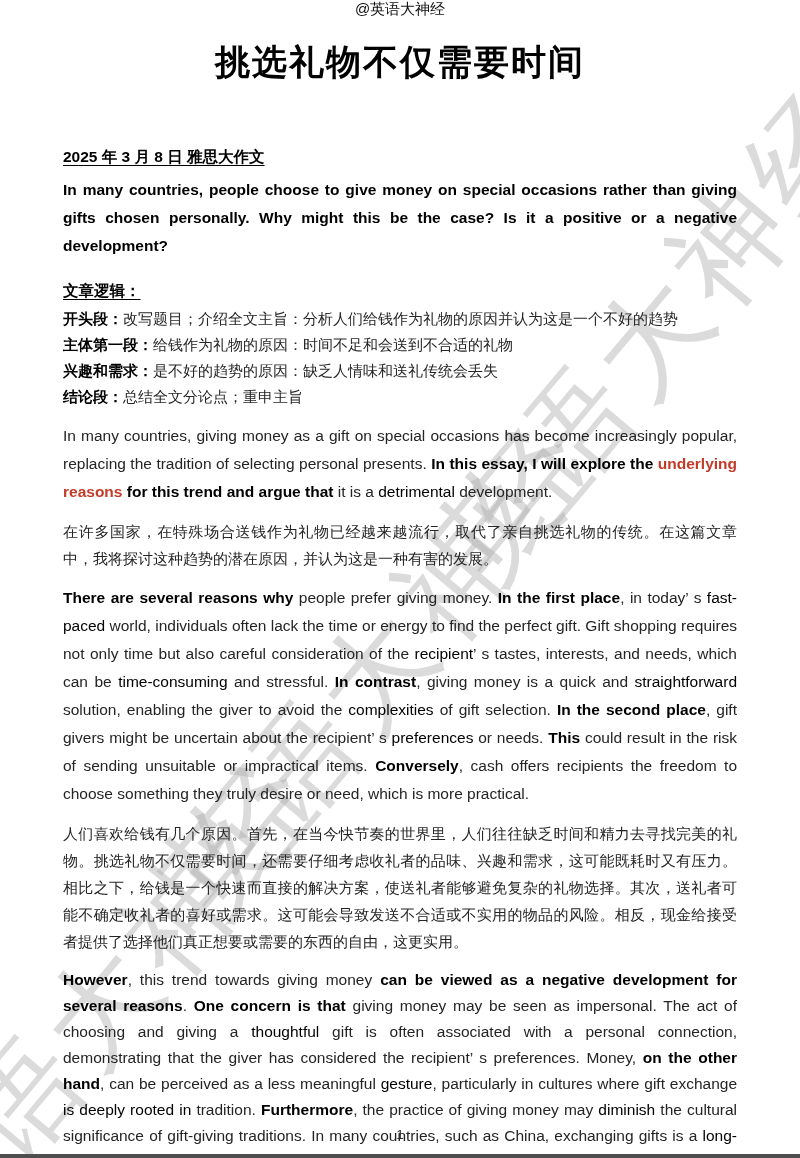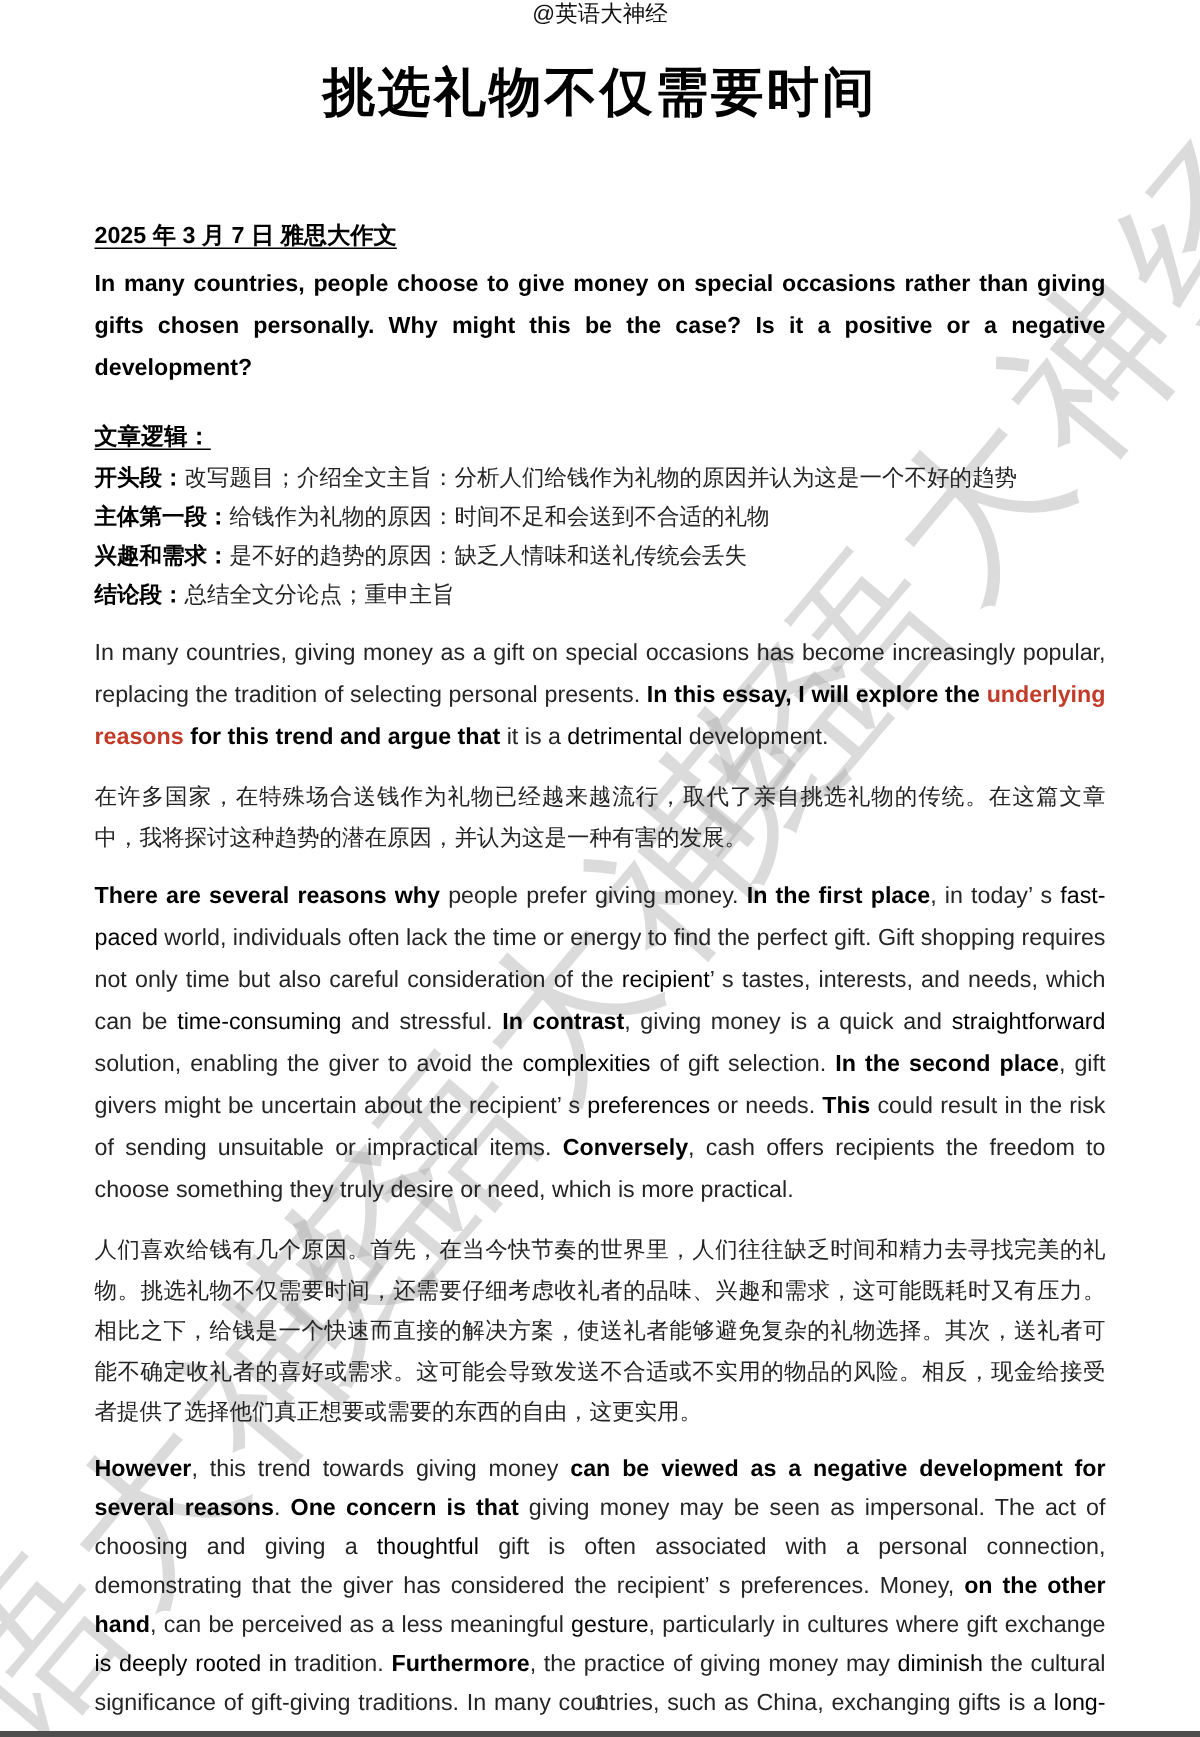--- a/index.html
+++ b/index.html
@@ -86,21 +86,21 @@
     <span class="wm wm2">英语大神经</span>
     <span class="wm wm3">英语大神经</span>
   </div>
 
   <div class="content">
 
     <div class="header-handle">@英语大神经</div>
 
     <div class="doc-title">挑选礼物不仅需要时间</div>
 
-    <div class="date-heading">2025 年 3 月 7 日  雅思大作文</div>
+    <div class="date-heading">2025 年 3 月 8 日  雅思大作文</div>
 
     <div class="prompt">In many countries, people choose to give money on special occasions rather than giving gifts chosen personally. Why might this be the case? Is it a positive or a negative development?</div>
 
     <div class="outline-heading">文章逻辑： </div>
 
     <div class="outline-list">
         <div class="outline-item"><span class="lbl">开头段：</span><span>改写题目；介绍全文主旨：分析人们给钱作为礼物的原因并认为这是一个不好的趋势</span></div>
         <div class="outline-item"><span class="lbl">主体第一段：</span><span>给钱作为礼物的原因：时间不足和会送到不合适的礼物</span></div>
         <div class="outline-item"><span class="lbl">兴趣和需求：</span><span>是不好的趋势的原因：缺乏人情味和送礼传统会丢失</span></div>
         <div class="outline-item"><span class="lbl">结论段：</span><span>总结全文分论点；重申主旨</span></div>

